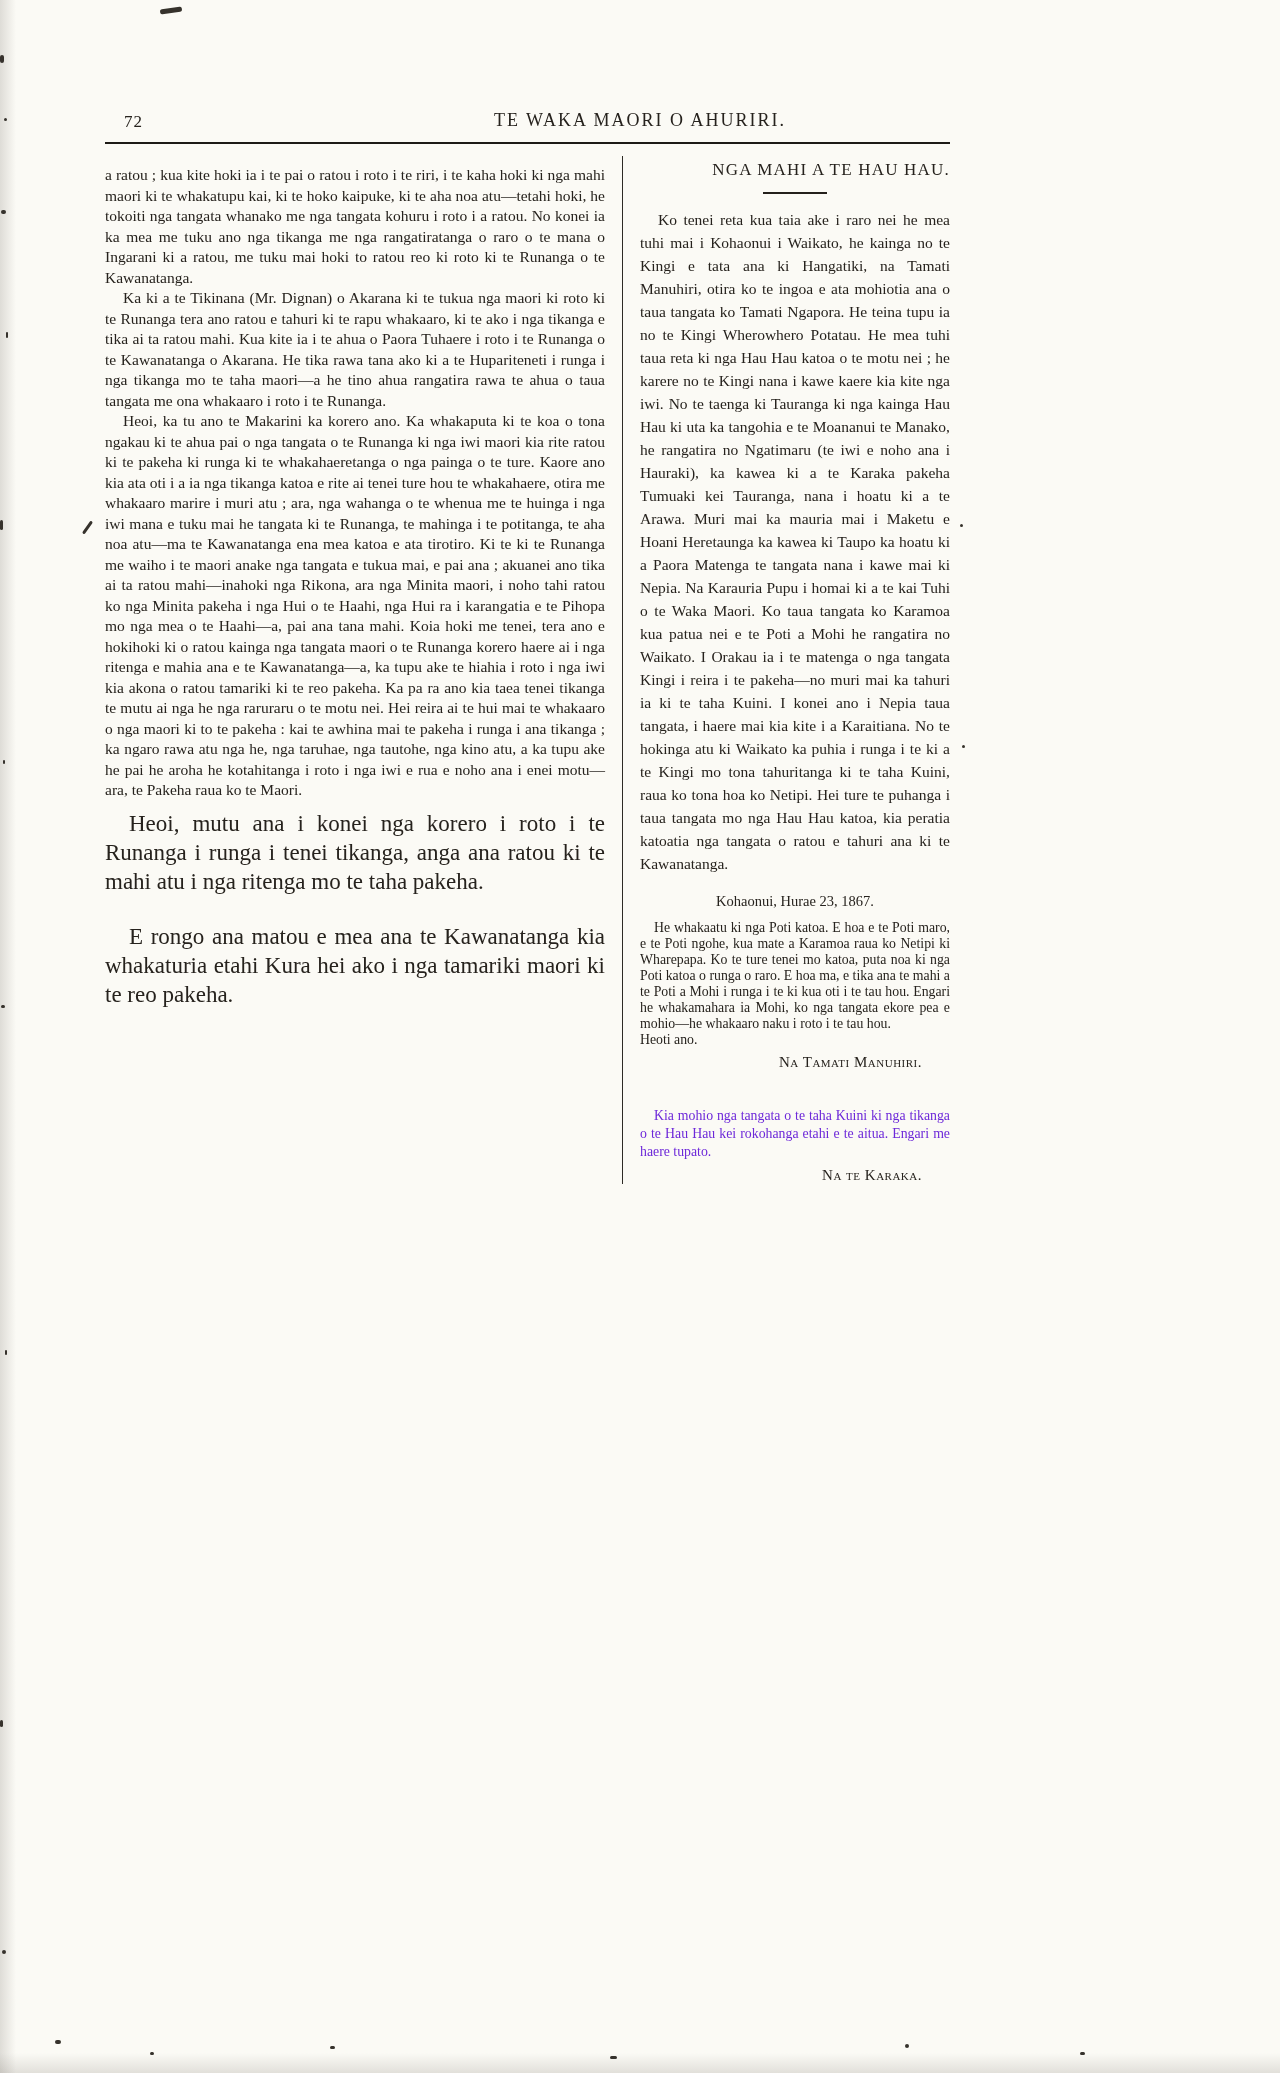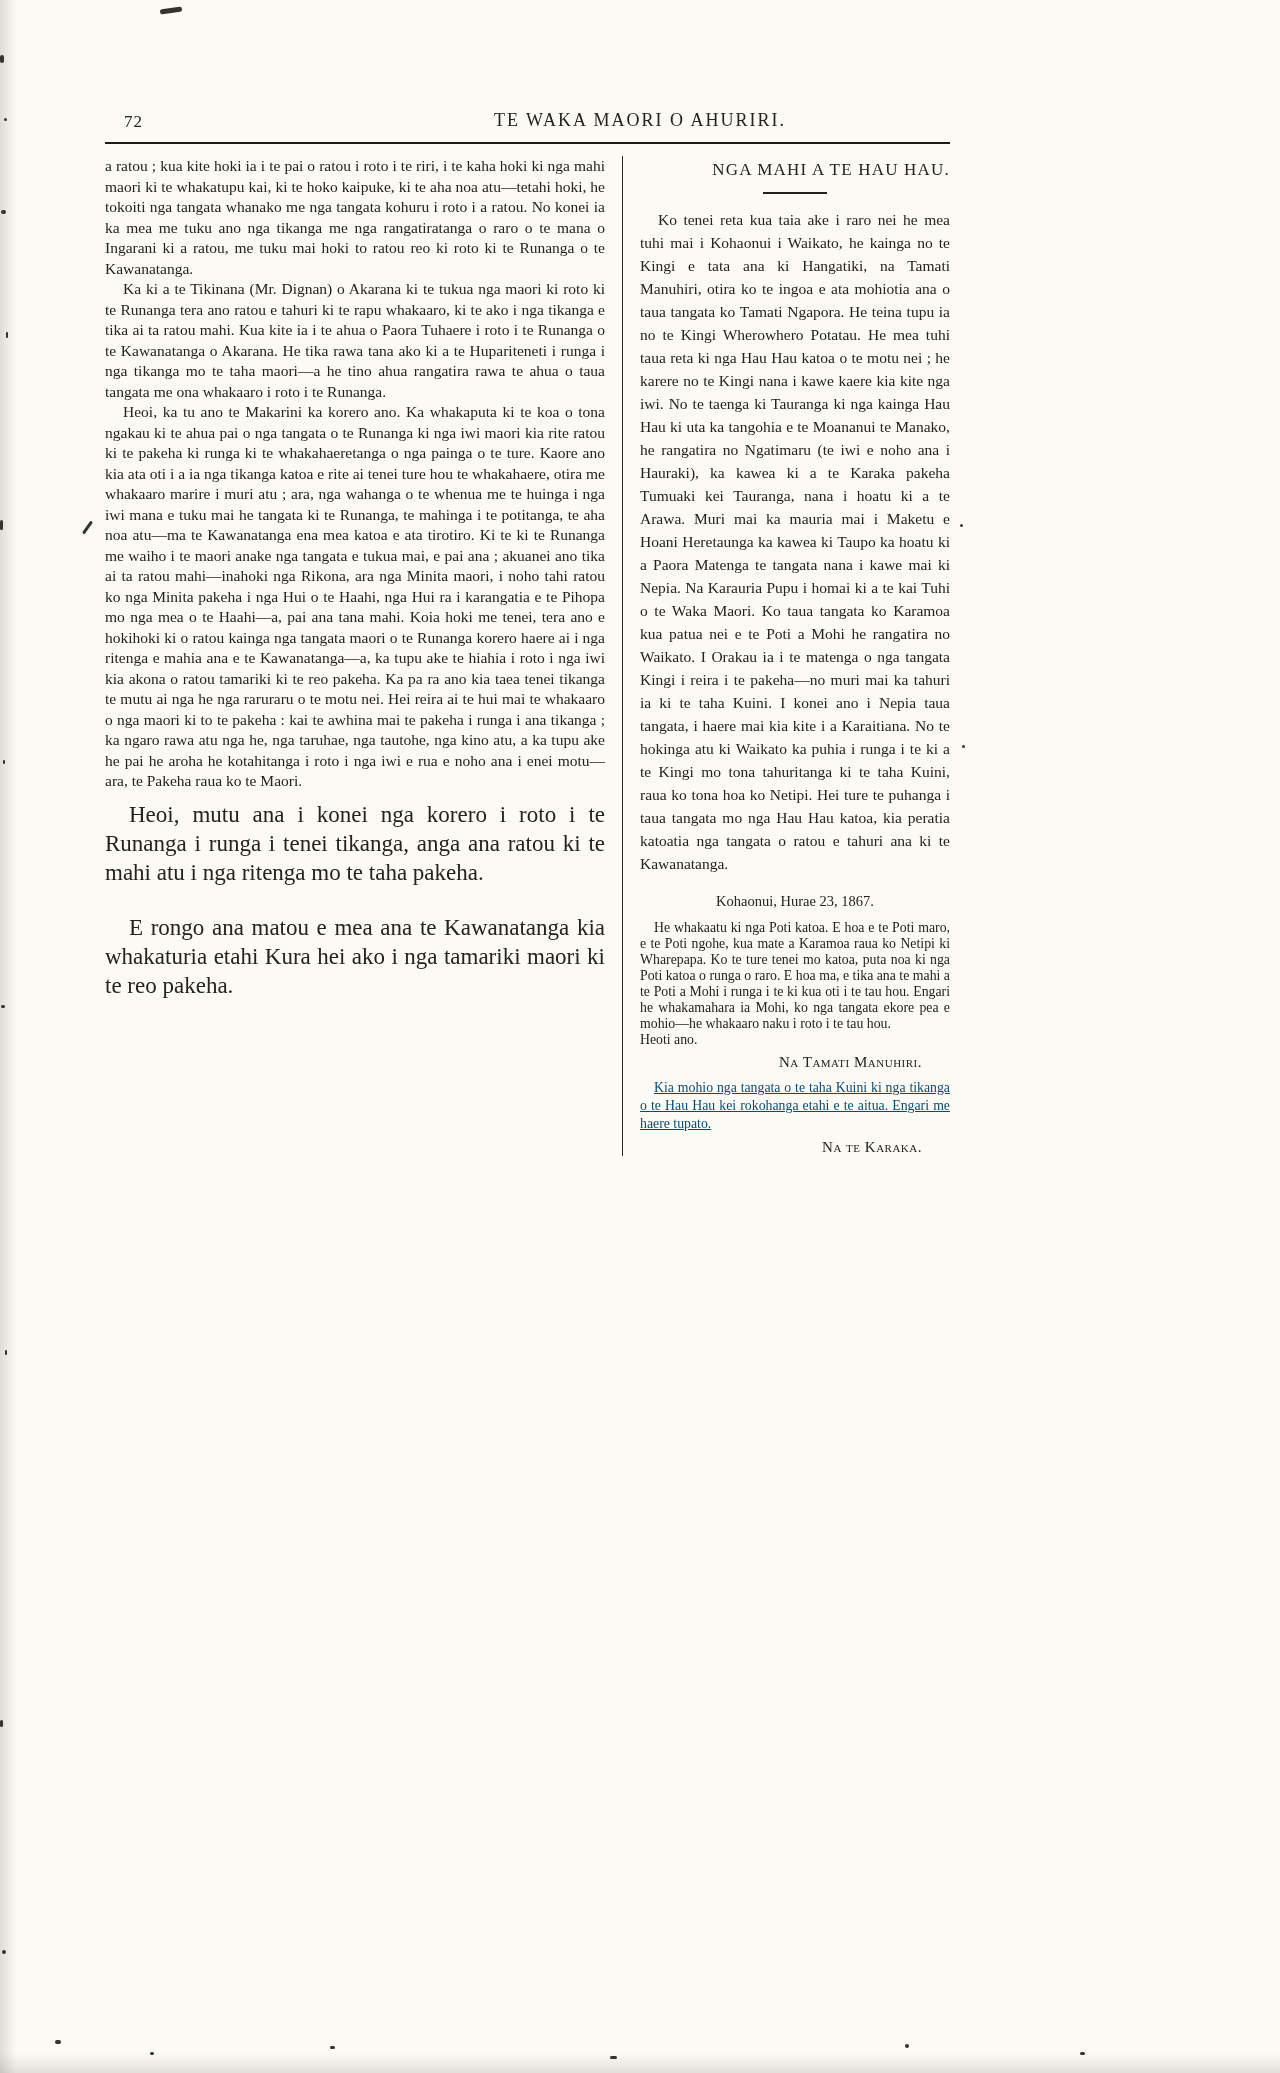--- a/index.html
+++ b/index.html
@@ -33,21 +33,21 @@
   .content {
     position:absolute; left:105px; top:142px; width:845px;
   }
   .header-rule {
     height:2px; background:#1d1a16; width:100%;
   }
 
   .columns {
     display:flex; margin-top:12px; align-items:stretch;
   }
-  .col-left  { width:500px; }
+  .col-left  { width:500px;margin-top:9px; }
   .col-divider {
     width:1px; background:#2d2a25; margin:0 17px; align-self:stretch;
   }
   .col-right { flex:1; }
 
   .small-para {
     font-size:15.5px; line-height:20.5px; text-align:justify;
     text-indent:18px;
   }
   .small-para.no-indent { text-indent:0; }
@@ -73,21 +73,21 @@
   .letter-para {
     font-size:13.8px; line-height:16px; text-align:justify; text-indent:14px;
   }
   .letter-para.no-indent { text-indent:0; }
   .signature {
     font-size:15px; font-variant:small-caps; letter-spacing:0.5px;
     text-align:right; padding-right:28px; margin-top:6px;
   }
   .postscript {
     font-size:13.8px; line-height:18px; text-align:justify; text-indent:14px;
-    margin-top:8px; color:#0c4a6e;text-decoration:underline;
+    margin-top:36px; color:#6d28d9;
   }
 
   .speck { position:absolute; background:#36322c; border-radius:2px; }
 </style>
 </head>
 <body>
 
 <div class="page">
 
   <div class="edge-left"></div>

